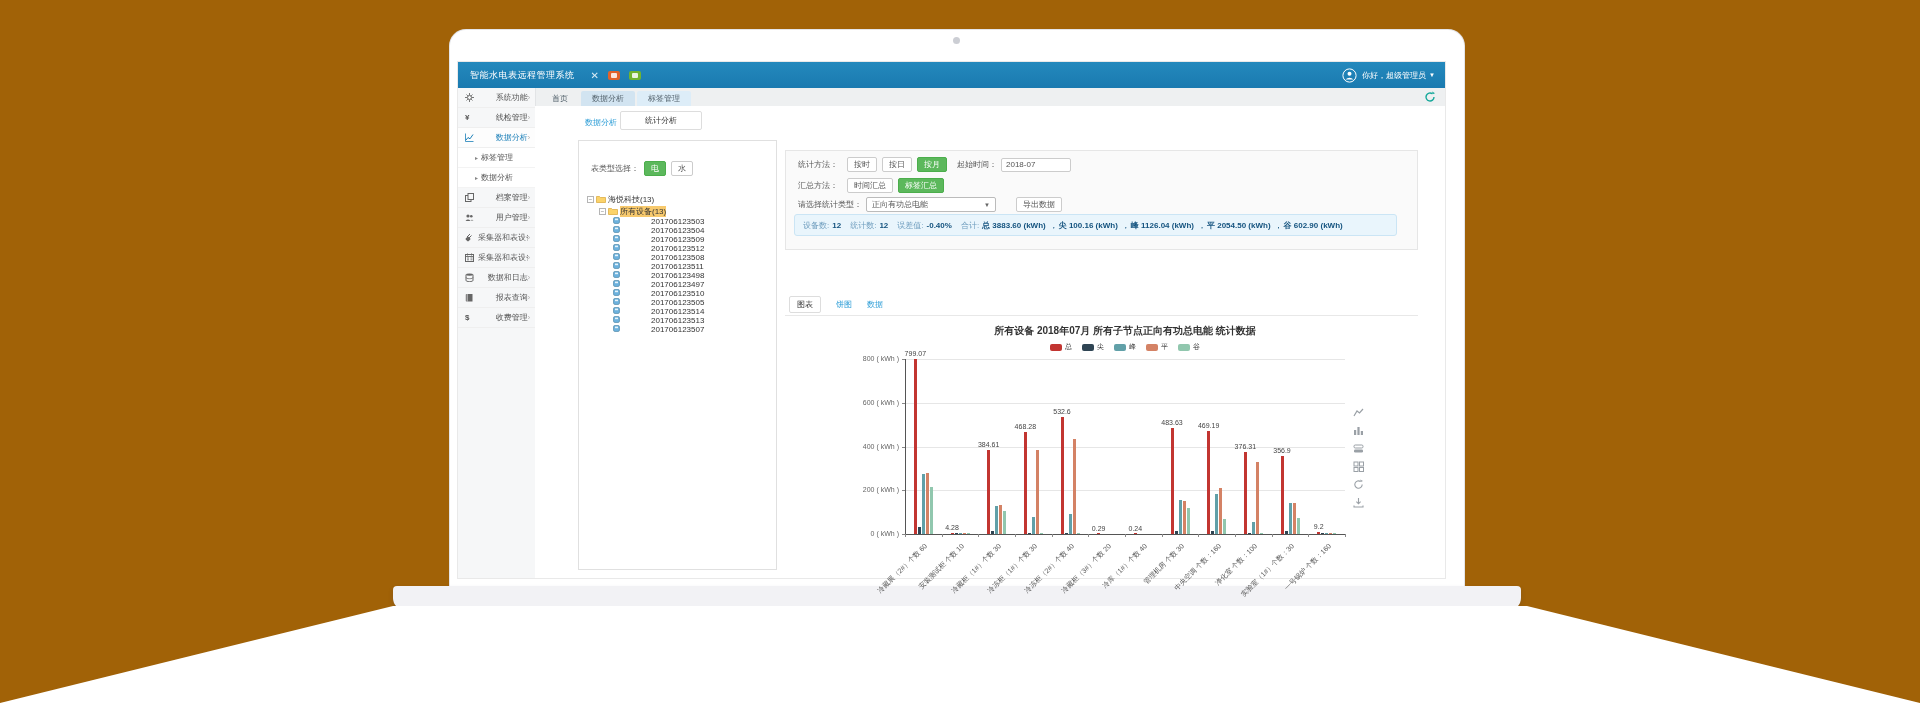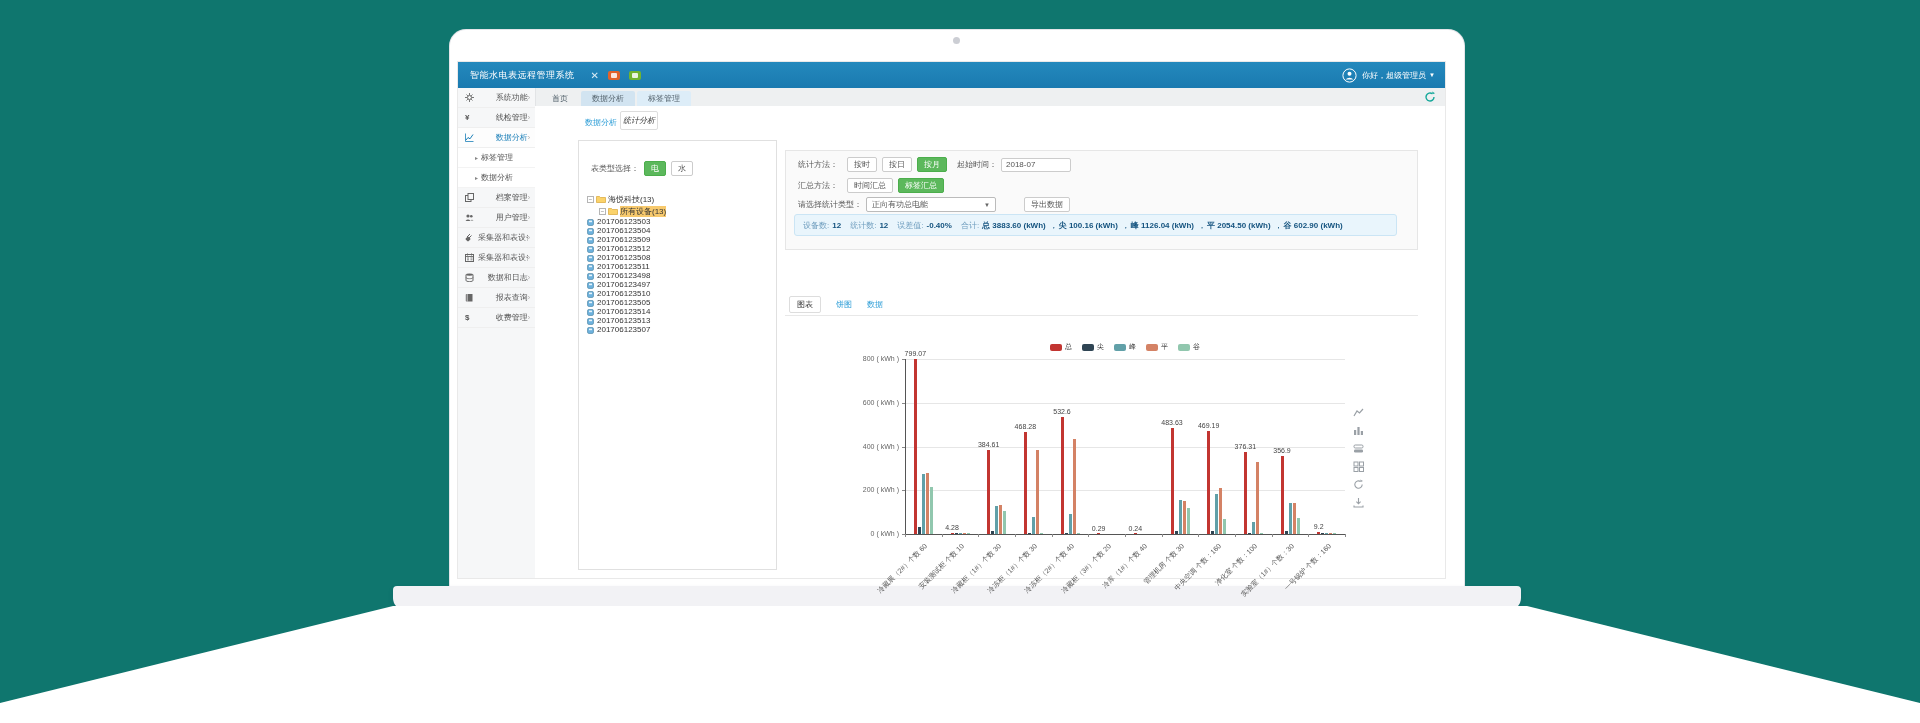--- a/index.html
+++ b/index.html
@@ -1,16 +1,16 @@
 <!DOCTYPE html>
 <html><head>
 <meta charset="utf-8">
 <style>
   html,body{margin:0;padding:0;}
-  .stage{position:relative;width:1920px;height:723px;background:#0f766e;overflow:hidden;
+  .stage{position:relative;width:1920px;height:723px;background:#a16207;overflow:hidden;
          font-family:"Liberation Sans","DejaVu Sans",sans-serif;}
   
   .screen{position:absolute;left:450px;top:30px;width:1014px;height:562px;background:#fff;
           border-radius:16px 16px 0 0;box-shadow:0 0 0 1px #e4e5e9;}
   .camera{position:absolute;left:953px;top:37px;width:7px;height:7px;border-radius:50%;background:#ccced4;}
   .base{position:absolute;left:393px;top:586px;width:1128px;height:24px;background:#f2f2f5;
         border-radius:4px 4px 12px 12px;box-shadow:0 3px 5px rgba(50,60,100,.18);}
   .fan{position:absolute;left:0;top:606px;width:1920px;height:117px;background:#fff;
        clip-path:polygon(393px 0,1527px 0,1920px 97px,1920px 117px,0 117px,0 97px);}
   
@@ -40,37 +40,37 @@
   .sb-item .lbl{margin-left:4px;flex:1;white-space:nowrap;overflow:hidden;}
   .sb-item .chev{color:#a8a8a8;font-size:7px;}
   .sb-item.active{color:#1b7fb8;background:#fdfdfd;}
   .sb-item.active .lbl{color:#1b7fb8;}
   .sb-sub{height:19px;display:flex;align-items:center;padding-left:17px;background:#fff;border-bottom:1px solid #f3f3f3;color:#555;}
   .sb-sub .bullet{font-size:6px;color:#888;margin-right:3px;}
   .sb-ic{flex:0 0 auto;}
   
   .main{position:absolute;left:77px;top:44px;right:0;bottom:0;background:#fff;}
   .subtab-link{position:absolute;left:50px;top:11px;color:#2a9cd6;font-size:8px;}
-  .subtab-active{position:absolute;left:85px;top:5px;padding:3px 2px;border:1px solid #ddd;background:#fff;
-                 font-size:8px;color:#333;border-radius:2px;font-style:italic;}
+  .subtab-active{position:absolute;left:85px;top:5px;padding:3px 24px;border:1px solid #ddd;background:#fff;
+                 font-size:8px;color:#333;border-radius:2px;}
   
   .tree-panel{position:absolute;left:43px;top:34px;width:197px;height:428px;border:1px solid #e0e0e0;background:#fff;}
   .mt-row{position:absolute;left:12px;top:20px;display:flex;align-items:center;}
   .mt-label{color:#555;}
   .btn-xs{height:15px;line-height:13px;padding:0 6px;border:1px solid #ccc;border-radius:2px;background:#fff;
           color:#555;margin-left:5px;font-size:8px;box-sizing:border-box;}
   .btn-xs.green{background:#5cb85c;border-color:#4cae4c;color:#fff;}
   .tree{position:absolute;left:8px;top:52px;right:4px;}
   .tnode{display:flex;align-items:center;height:12px;}
   .tnode.child{margin-left:12px;}
   .expander{width:7px;height:7px;border:1px solid #b5b5b5;background:#fff;font-size:6px;line-height:5px;
             text-align:center;color:#777;margin-right:2px;box-sizing:border-box;}
   .tlabel{margin-left:2px;color:#333;font-size:8px;white-space:nowrap;}
   .tlabel.selected{background:#f7c96d;}
-  .dev-row{display:flex;align-items:flex-end;height:9px;}
+  .dev-row{display:flex;align-items:flex-start;height:9px;margin-left:26px;gap:28px;}
   .dev-label{margin-left:3px;font-size:8px;color:#333;}
   
   .right{position:absolute;left:250px;top:44px;width:640px;}
   .filter-box{position:absolute;left:0;top:0;width:633px;height:100px;background:#fafafa;border:1px solid #e6e6e6;box-sizing:border-box;}
   .frow{position:absolute;left:12px;display:flex;align-items:center;}
   .flabel{color:#555;margin-right:4px;}
   .finput{width:70px;height:14px;border:1px solid #ccc;border-radius:2px;background:#fff;font-size:8px;color:#555;padding:0 4px;
           font-family:"Liberation Sans","DejaVu Sans",sans-serif;box-sizing:border-box;}
   .fselect{width:130px;height:15px;border:1px solid #bbb;border-radius:2px;background:#fff;display:flex;align-items:center;
            justify-content:space-between;padding:0 5px;color:#555;box-sizing:border-box;}
@@ -367,21 +367,21 @@
             <span class="flabel">汇总方法：</span>
             <span class="btn-xs">时间汇总</span>
             <span class="btn-xs green">标签汇总</span>
           </div>
           <div class="frow" style="top:46px;">
             <span class="flabel">请选择统计类型：</span>
             <span class="fselect">
               <span>正向有功总电能</span>
               <span class="arr">▼</span>
             </span>
-            <span class="btn-xs" style="margin-left:28px;text-align:right;">导出数据</span>
+            <span class="btn-xs" style="margin-left:20px;text-align:right;">导出数据</span>
           </div>
           <div class="stats" id="summary">
               <span class="lab">设备数:</span>
               <span class="val">12</span>
               <span class="lab">统计数:</span>
               <span class="val">12</span>
               <span class="lab">误差值:</span>
               <span class="val">-0.40%</span>
               <span class="lab">合计:</span>
               <span class="val">总 3883.60 (kWh)</span>
@@ -397,20 +397,21 @@
         </div>
 
         <div class="viewtabs">
           <span class="vtab-active">图表</span>
           <span class="vtab">饼图</span>
           <span class="vtab">数据</span>
         </div>
         <div class="vrule"></div>
 
         <div class="chart" id="chart">
+          <div class="c-title">所有设备 2018年07月 所有子节点正向有功总电能 统计数据</div>
           <div class="c-legend" id="legend">
               <span class="lg-item">
                 <span class="lg-sw" style="background: rgb(194, 53, 49);"></span>
                 <span>总</span>
               </span>
               <span class="lg-item">
                 <span class="lg-sw" style="background: rgb(47, 69, 84);"></span>
                 <span>尖</span>
               </span>
               <span class="lg-item">

